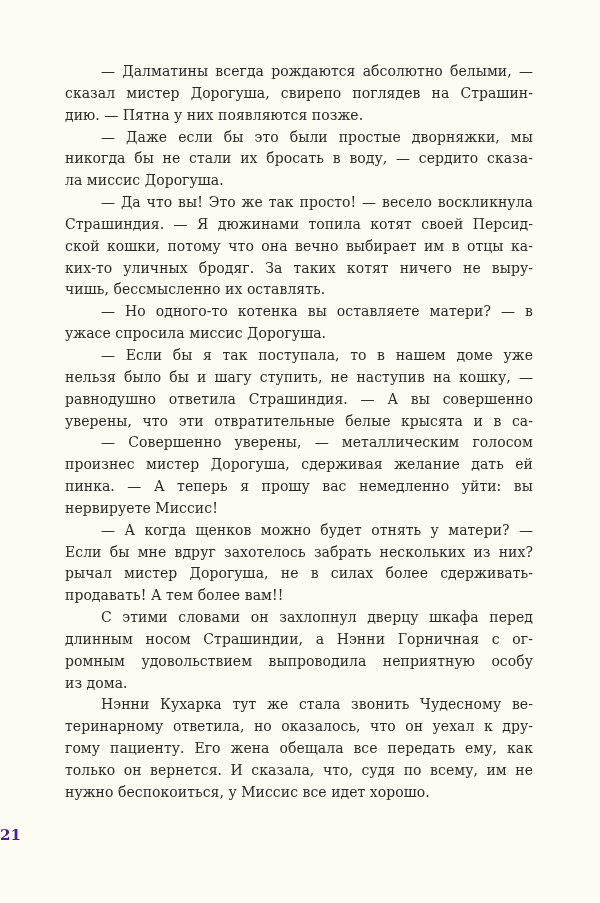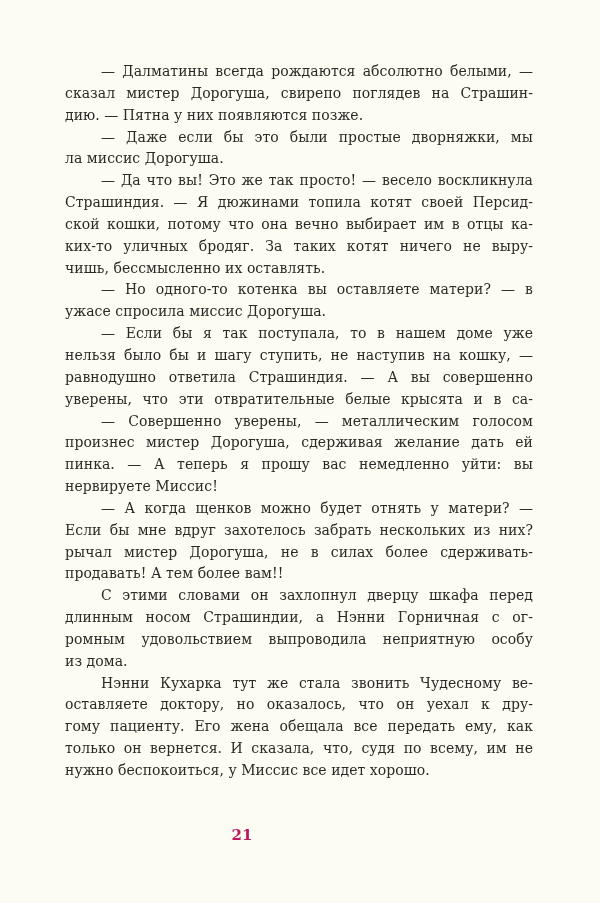--- a/index.html
+++ b/index.html
@@ -42,41 +42,42 @@
       text-align-last: left;
     }
     .line.indent {
       padding-left: 36px;
     }
     .page-number {
       position: absolute;
       left: 0;
       width: 484px;
       top: 826px;
-      text-align: center;
+      text-align: left;
       font-family: "DejaVu Serif", serif;
       font-weight: bold;
       font-size: 15px;
-      color: #be185d;
+      color: #4c1d95;
     }
   </style>
 </head>
 <body>
 
 <div class="page">
   <div class="text-block">
 
     <div>
       <span class="line indent">— Далматины всегда рождаются абсолютно белыми, —</span>
       <span class="line">сказал мистер Дорогуша, свирепо поглядев на Страшин-</span>
       <span class="line last">дию. — Пятна у них появляются позже.</span>
     </div>
 
     <div>
       <span class="line indent">— Даже если бы это были простые дворняжки, мы</span>
+      <span class="line">никогда бы не стали их бросать в воду, — сердито сказа-</span>
       <span class="line last">ла миссис Дорогуша.</span>
     </div>
 
     <div>
       <span class="line indent">— Да что вы! Это же так просто! — весело воскликнула</span>
       <span class="line">Страшиндия. — Я дюжинами топила котят своей Персид-</span>
       <span class="line">ской кошки, потому что она вечно выбирает им в отцы ка-</span>
       <span class="line">ких-то уличных бродяг. За таких котят ничего не выру-</span>
       <span class="line last">чишь, бессмысленно их оставлять.</span>
     </div>
@@ -112,21 +113,21 @@
 
     <div>
       <span class="line indent">С этими словами он захлопнул дверцу шкафа перед</span>
       <span class="line">длинным носом Страшиндии, а Нэнни Горничная с ог-</span>
       <span class="line">ромным удовольствием выпроводила неприятную особу</span>
       <span class="line last">из дома.</span>
     </div>
 
     <div>
       <span class="line indent">Нэнни Кухарка тут же стала звонить Чудесному ве-</span>
-      <span class="line">оставляете доктору, но оказалось, что он уехал к дру-</span>
+      <span class="line">теринарному ответила, но оказалось, что он уехал к дру-</span>
       <span class="line">гому пациенту. Его жена обещала все передать ему, как</span>
       <span class="line">только он вернется. И сказала, что, судя по всему, им не</span>
       <span class="line last">нужно беспокоиться, у Миссис все идет хорошо.</span>
     </div>
 
   </div>
 
   <div class="page-number">21</div>
 </div>
 

